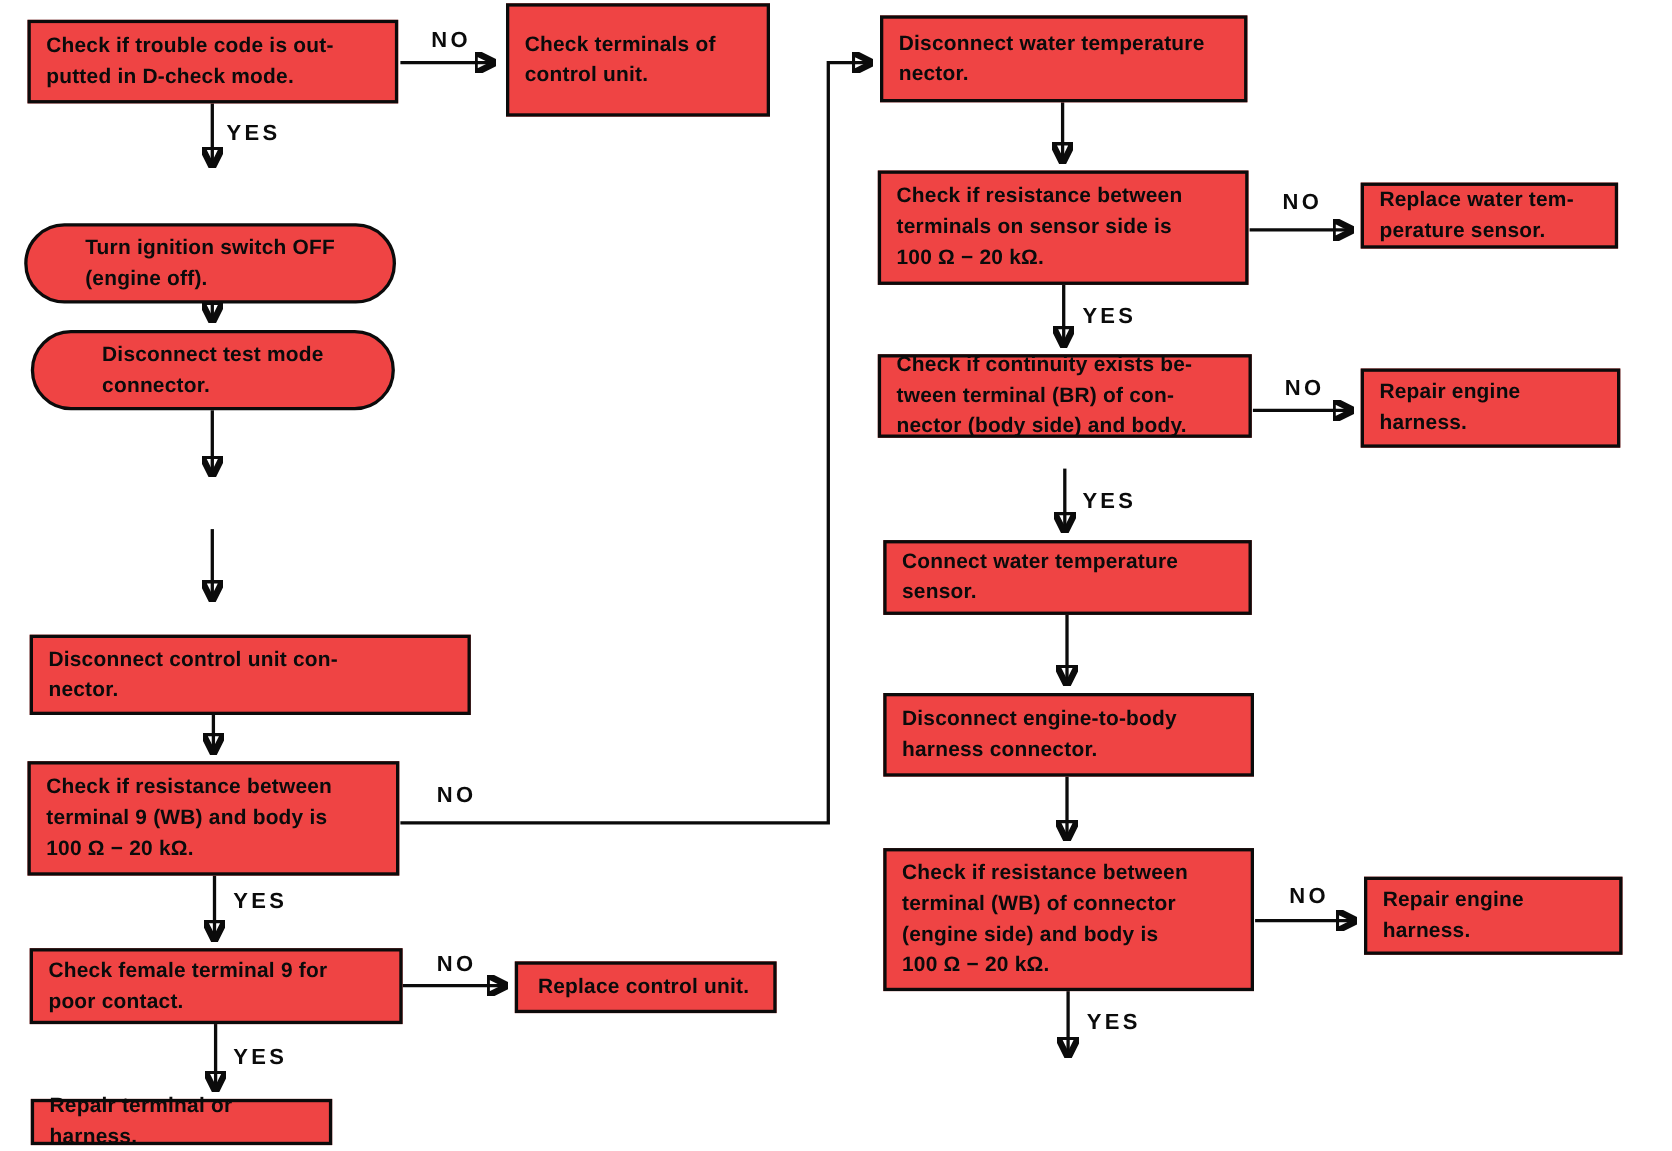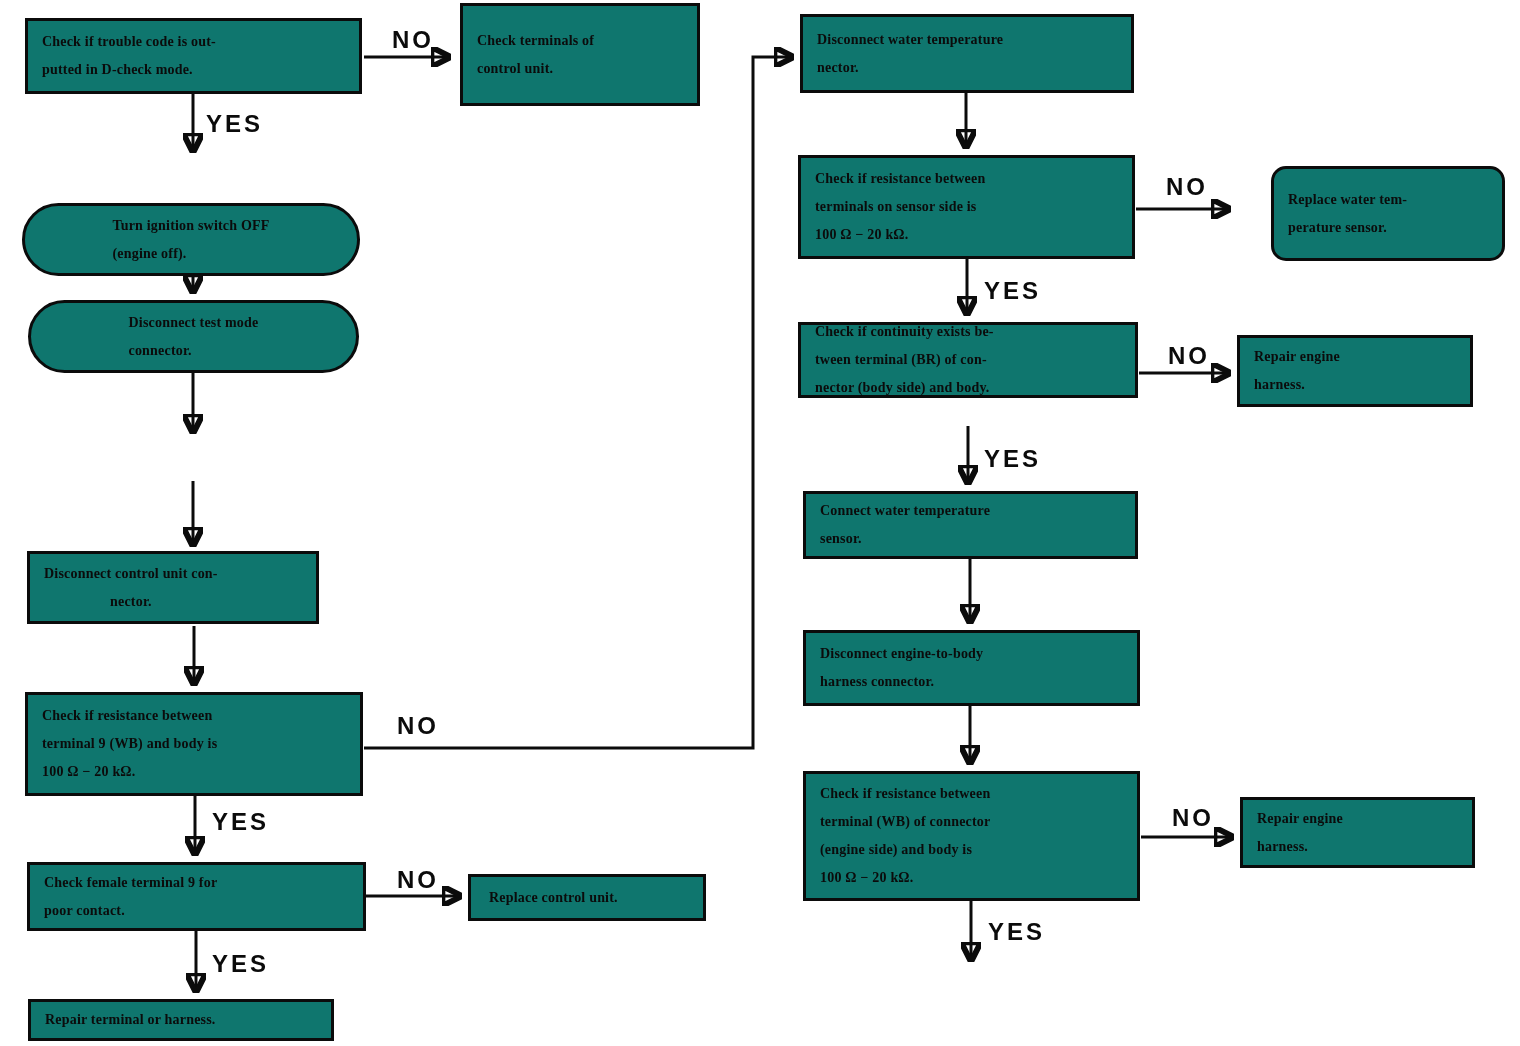--- a/index.html
+++ b/index.html
@@ -26,40 +26,39 @@
   }
   .edges path {
     fill: none;
     stroke: #0b0b0b;
     stroke-width: 3;
   }
   .node {
     position: absolute;
     box-sizing: border-box;
     border: 3px solid #0b0b0b;
-    background: #0f766e;
+    background: #ef4444;
     display: flex;
     align-items: center;
     font-weight: 700;
-    font-size: 14px;
+    font-size: 19px;
     line-height: 28px;
     white-space: pre-line;
     padding: 4px 10px 4px 14px;
     letter-spacing: 0.2px;
-    font-family: Liberation Serif, serif;
   }
   .pill {
     border-radius: 40px;
     justify-content: center;
     padding: 4px 16px;
   }
   .yesno {
     position: absolute;
     font-weight: 700;
-    font-size: 24px;
+    font-size: 20px;
     letter-spacing: 3px;
     white-space: nowrap;
   }
 </style>
 </head>
 <body>
 
 <div class="canvas">
 
   <svg class="edges" width="1520" height="1046" viewBox="0 0 1520 1046" xmlns="http://www.w3.org/2000/svg">
@@ -95,42 +94,42 @@
   <div class="node" style="left:460px; top:3px; width:240px; height:103px;">Check terminals of
 control unit.</div>
 
   <div class="node pill" style="left:22px; top:160px; width:338px; height:73px;margin-top:43px;">Turn ignition switch OFF
 (engine off).</div>
 
   <div class="node pill" style="left:28px; top:300px; width:331px; height:73px;">Disconnect test mode
 connector.</div>
 
 
-  <div class="node" style="left:27px; top:551px; width:292px; height:73px;text-align:center;">Disconnect control unit con-
+  <div class="node" style="left:27px; top:577px; width:401px; height:73px;">Disconnect control unit con-
 nector.</div>
 
   <div class="node" style="left:25px; top:692px; width:338px; height:104px;">Check if resistance between
 terminal 9 (WB) and body is
 100 Ω − 20 kΩ.</div>
 
   <div class="node" style="left:27px; top:862px; width:339px; height:69px;">Check female terminal 9 for
 poor contact.</div>
 
   <div class="node" style="left:468px; top:874px; width:238px; height:47px;padding-left:18px;">Replace control unit.</div>
 
-  <div class="node" style="left:28px; top:999px; width:306px; height:42px;">Repair terminal or harness.</div>
+  <div class="node" style="left:28px; top:999px; width:274px; height:42px;">Repair terminal or harness.</div>
 
   <div class="node" style="left:800px; top:14px; width:334px; height:79px;">Disconnect water temperature
 nector.</div>
 
   <div class="node" style="left:798px; top:155px; width:337px; height:104px;">Check if resistance between
 terminals on sensor side is
 100 Ω − 20 kΩ.</div>
 
-  <div class="node" style="left:1271px; top:166px; width:234px; height:95px;border-radius:15px;">Replace water tem-
+  <div class="node" style="left:1237px; top:166px; width:234px; height:60px;">Replace water tem-
 perature sensor.</div>
 
   <div class="node" style="left:798px; top:322px; width:340px; height:76px;">Check if continuity exists be-
 tween terminal (BR) of con-
 nector (body side) and body.</div>
 
   <div class="node" style="left:1237px; top:335px; width:236px; height:72px;">Repair engine
 harness.</div>
 
   <div class="node" style="left:803px; top:491px; width:335px; height:68px;">Connect water temperature

